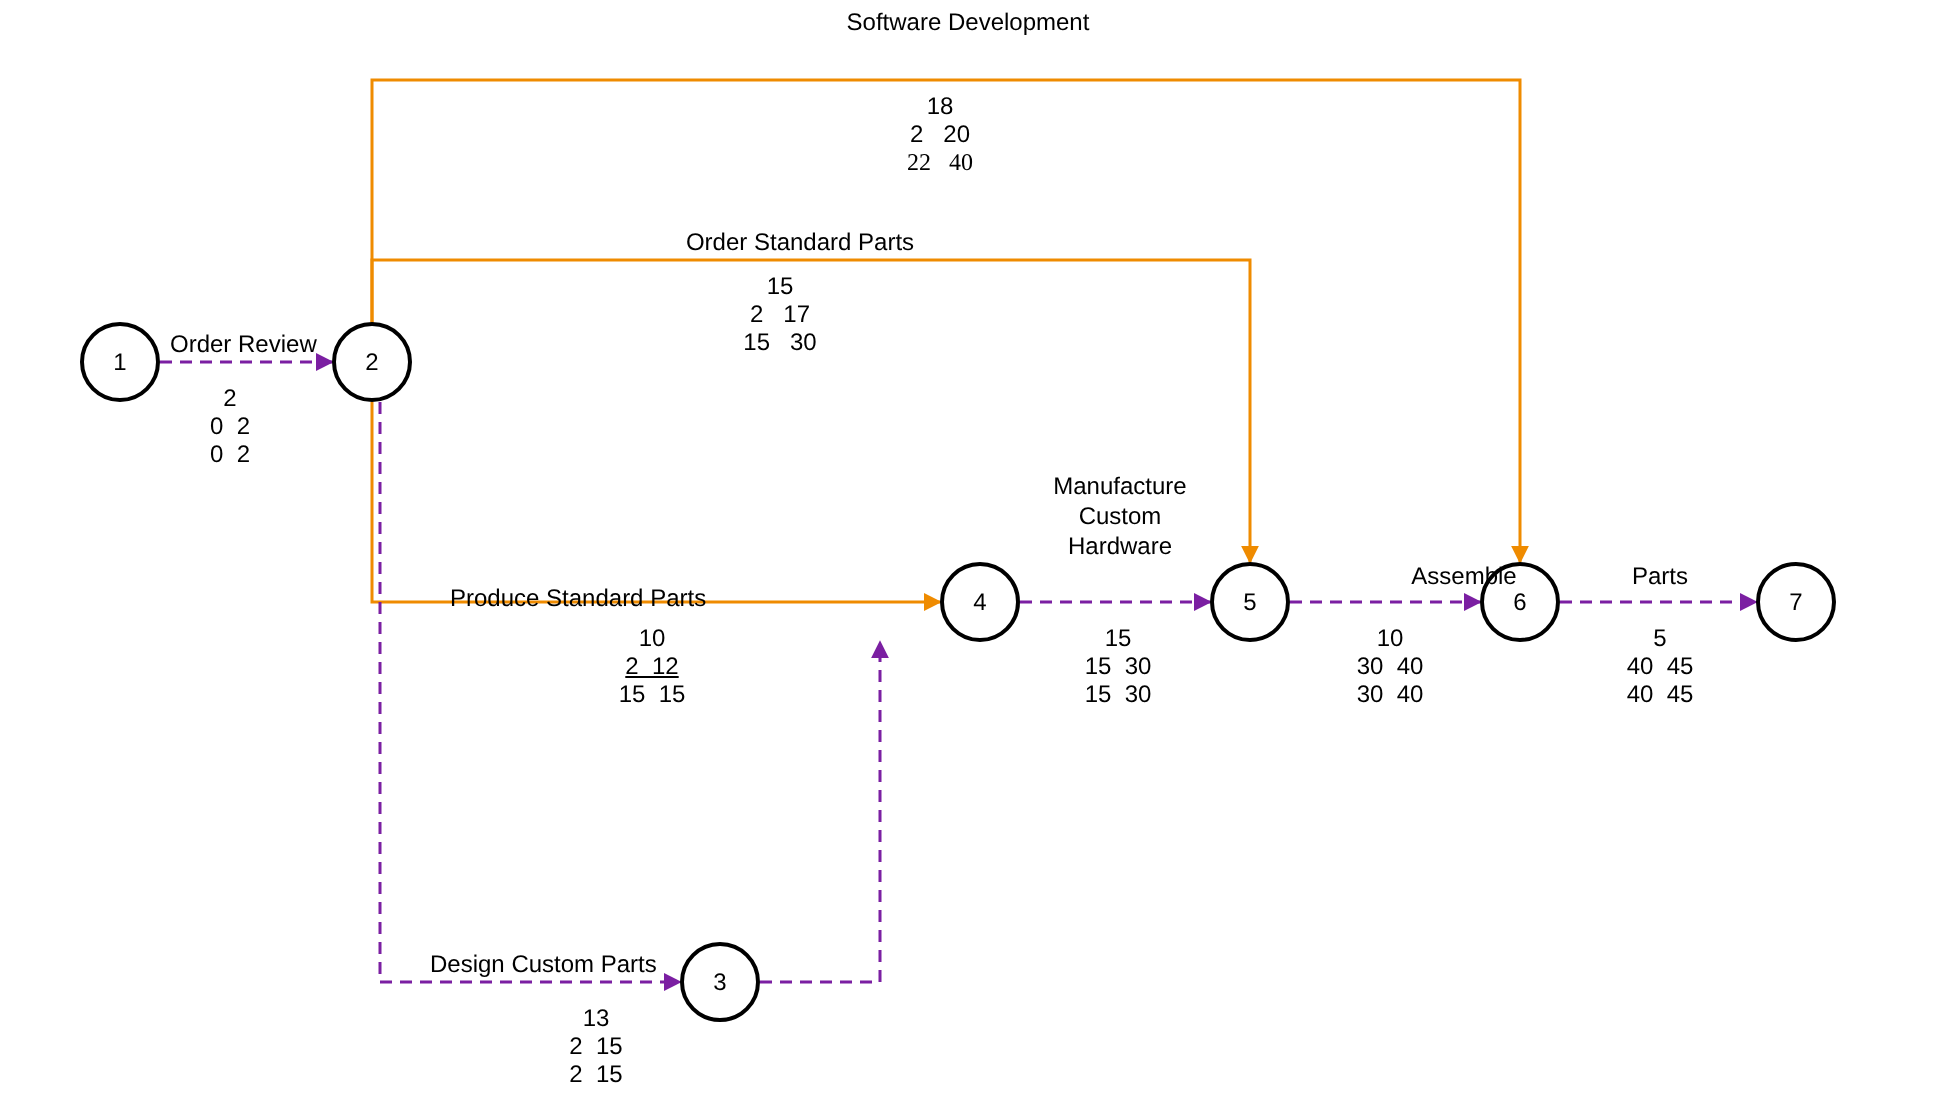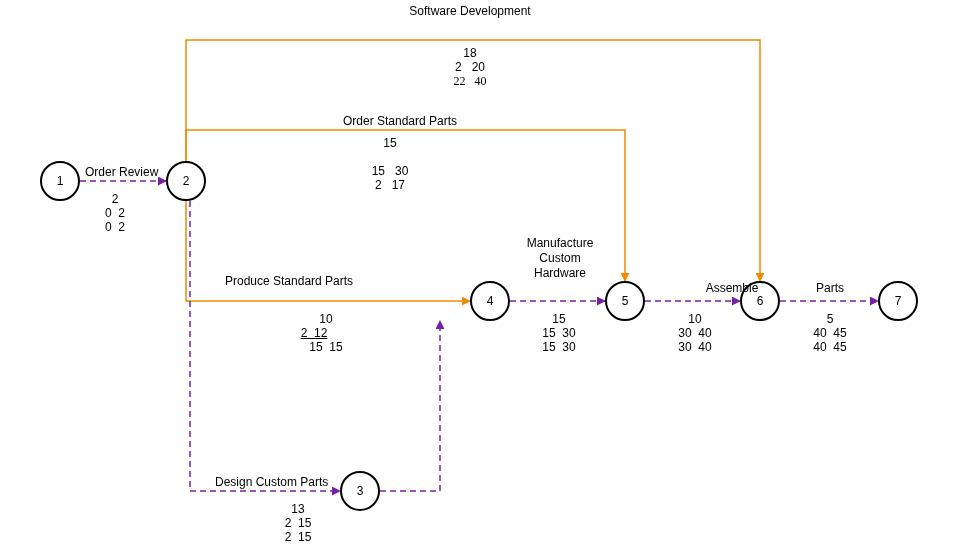--- a/index.html
+++ b/index.html
@@ -61,33 +61,33 @@
   </div>
 <div class="node" style="left:878px; top:281px;">
     <span>7</span>
   </div>
 
 <div class="lbl" style="left:85px; top:165px;">Order Review</div>
 <div class="lbl ctr" style="left:100px; top:192px; width:30px;">2</div>
 <div class="lbl ctr" style="left:100px; top:206px; width:30px;">0  2</div>
 <div class="lbl ctr" style="left:100px; top:220px; width:30px;">0  2</div>
 
-<div class="lbl ctr" style="left:370px; top:4px;  width:200px;">Software Development</div>
+<div class="lbl ctr" style="left:384px; top:4px;  width:200px;">Software Development</div>
 <div class="lbl ctr" style="left:445px; top:46px; width:50px;">18</div>
 <div class="lbl ctr" style="left:445px; top:60px; width:50px;">2   20</div>
 <div class="lbl ctr" style="left:445px; top:74px; width:50px;font-family:Liberation Serif, serif;">22   40</div>
 
 <div class="lbl ctr" style="left:300px; top:114px; width:200px;">Order Standard Parts</div>
 <div class="lbl ctr" style="left:365px; top:136px; width:50px;">15</div>
-<div class="lbl ctr" style="left:365px; top:150px; width:50px;margin-top:28px;">2   17</div>
+<div class="lbl ctr" style="left:365px; top:150px; width:50px;">2   17</div>
 <div class="lbl ctr" style="left:365px; top:164px; width:50px;">15   30</div>
 
-<div class="lbl" style="left:225px; top:274px;">Produce Standard Parts</div>
+<div class="lbl" style="left:225px; top:292px;">Produce Standard Parts</div>
 <div class="lbl ctr" style="left:301px; top:312px; width:50px;">10</div>
-<div class="lbl ctr" style="left:289px; top:326px; width:50px;text-decoration:underline;">2  12</div>
+<div class="lbl ctr" style="left:301px; top:326px; width:50px;text-decoration:underline;">2  12</div>
 <div class="lbl ctr" style="left:301px; top:340px; width:50px;">15  15</div>
 
 <div class="lbl" style="left:215px; top:475px;text-align:center;">Design Custom Parts</div>
 <div class="lbl ctr" style="left:273px; top:502px; width:50px;">13</div>
 <div class="lbl ctr" style="left:273px; top:516px; width:50px;">2  15</div>
 <div class="lbl ctr" style="left:273px; top:530px; width:50px;">2  15</div>
 
 <div class="lbl ctr" style="left:510px; top:236px; width:100px;">Manufacture
 Custom
 Hardware</div>

